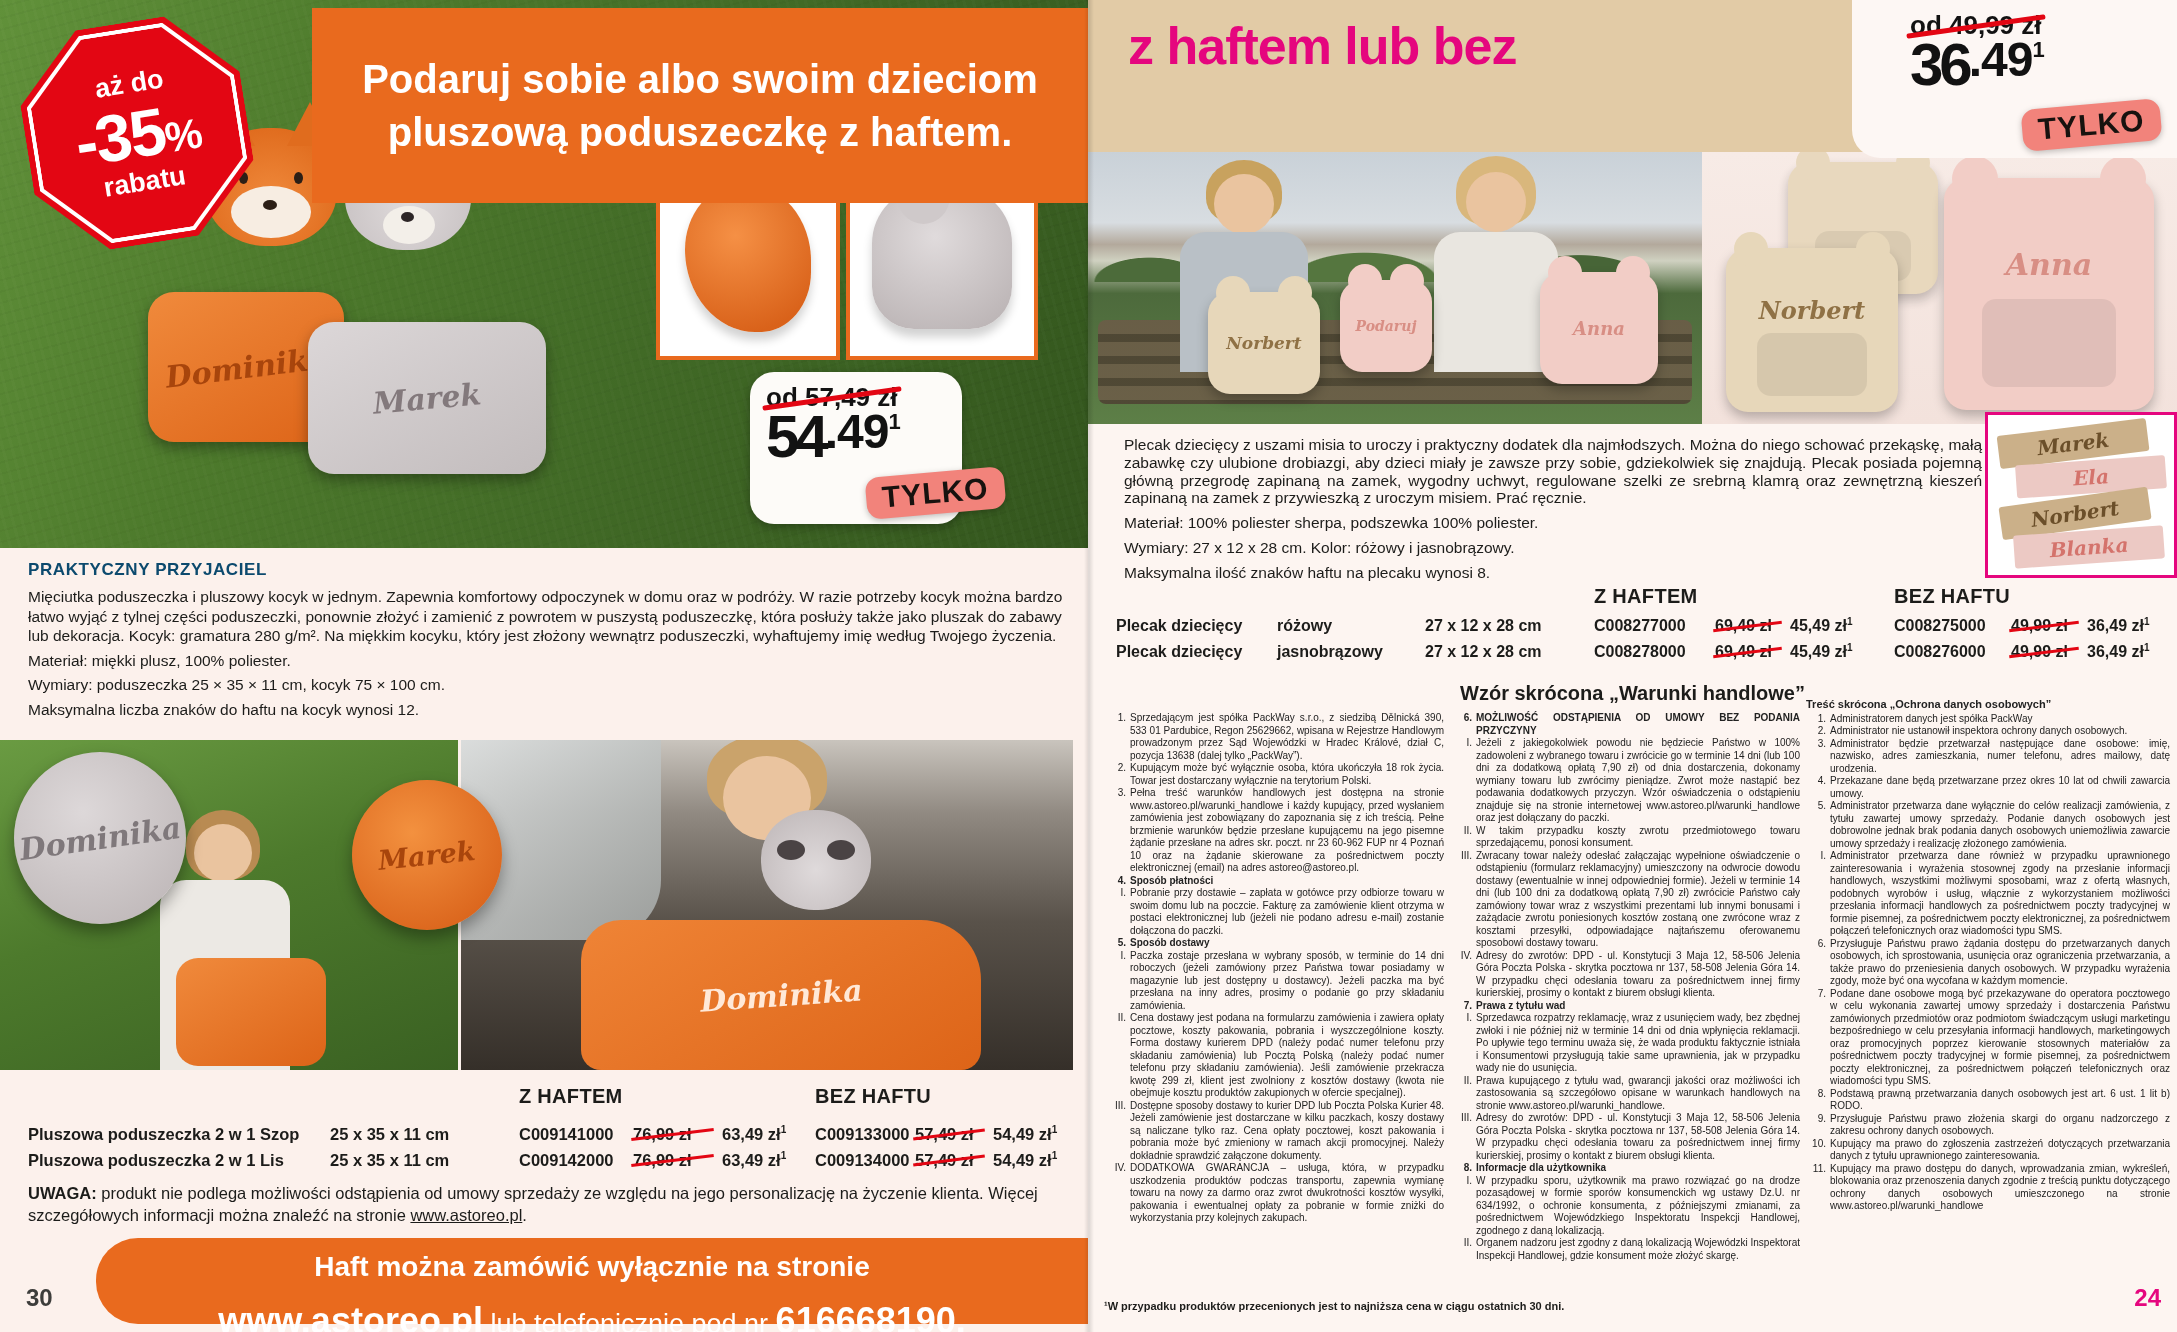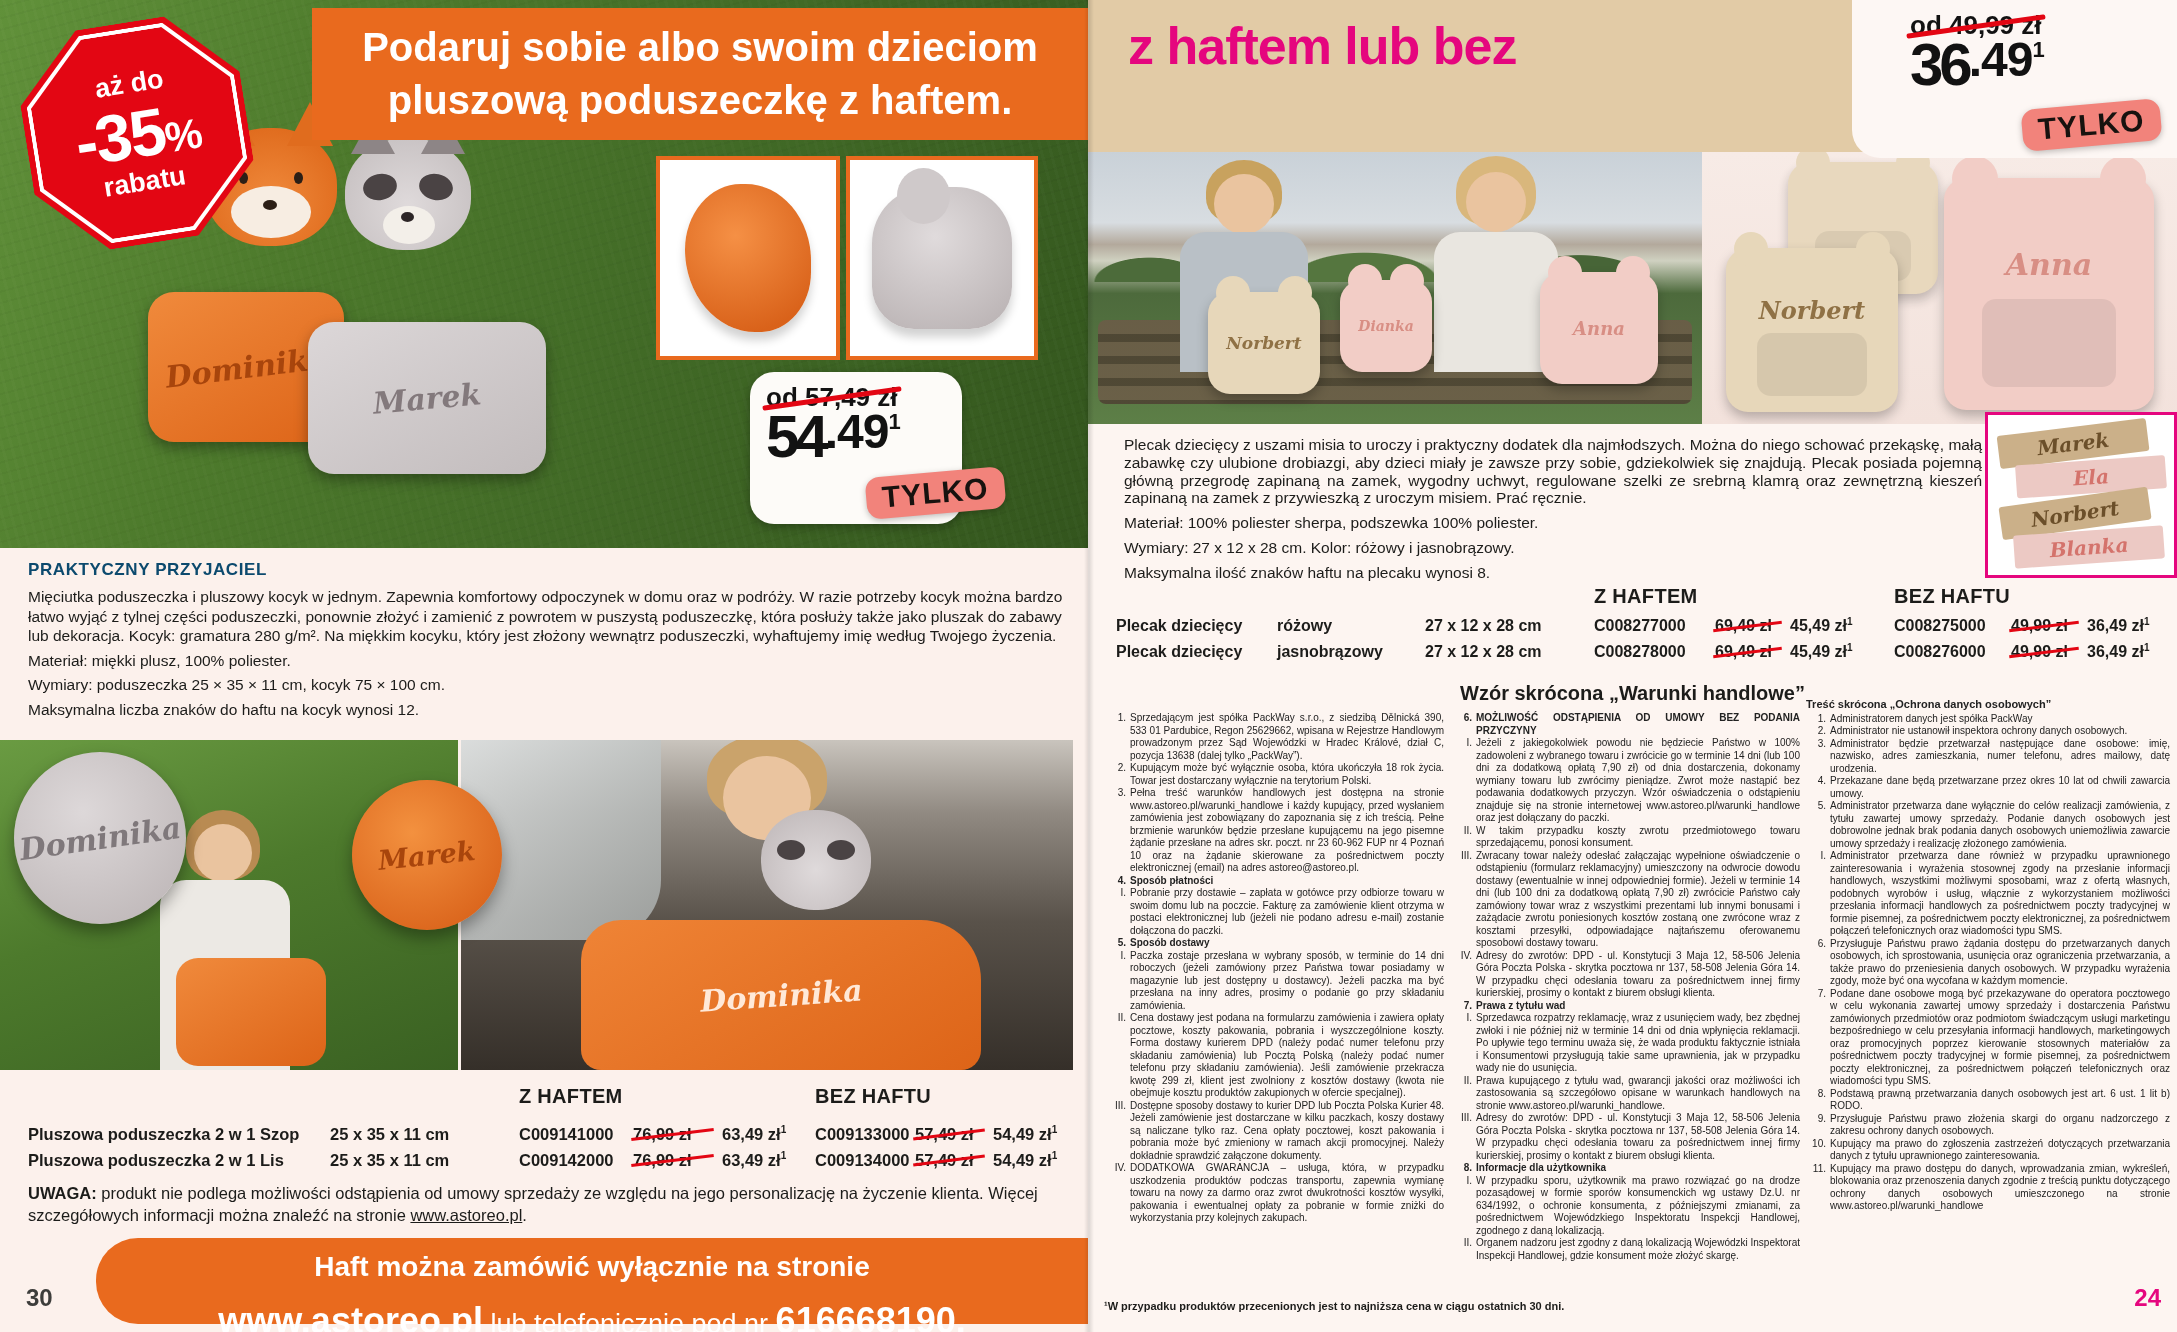--- a/index.html
+++ b/index.html
@@ -46,21 +46,21 @@
   .octagon .o1,.octagon .o2,.octagon .o3{position:absolute;clip-path:polygon(30% 0,70% 0,100% 30%,100% 70%,70% 100%,30% 100%,0 70%,0 30%);}
   .octagon .o1{inset:0;background:#e30613;}
   .octagon .o2{inset:6px;background:#fff;}
   .octagon .o3{inset:10px;background:#e30613;}
   .octagon .txt{position:absolute;inset:0;display:flex;flex-direction:column;align-items:center;justify-content:center;color:#fff;line-height:1;}
   .oct-small{font-size:27px;font-weight:700;}
   .oct-big{font-size:66px;font-weight:900;letter-spacing:-2px;margin:4px 0 2px;}
   .oct-big .pct{font-size:42px;font-weight:900;}
 
   
-  .banner-orange{position:absolute;left:312px;top:8px;width:776px;height:132px;background:#e96a1e;
+  .banner-orange{position:absolute;left:312px;top:8px;width:776px;height:195px;background:#e96a1e;
     display:flex;flex-direction:column;align-items:center;justify-content:center;color:#fff;
     font-weight:800;font-size:40px;line-height:1.32;text-align:center;}
 
   
   .inset{position:absolute;top:156px;width:184px;height:204px;background:#fff;border:4px solid #e96a1e;overflow:hidden;}
   .inset.a{left:656px;} .inset.b{left:846px;width:192px;}
   .inset .blob{position:absolute;left:14%;top:12%;width:72%;height:76%;border-radius:46% 54% 42% 58%;
     background:radial-gradient(circle at 40% 35%,#f59045,#d9621a 80%);box-shadow:0 8px 10px rgba(0,0,0,.18);}
   .inset .graywrap{position:absolute;left:12%;top:14%;width:76%;height:72%;border-radius:40% 40% 30% 30%;
     background:radial-gradient(circle at 45% 35%,#e0dbdc,#bdb6b7 85%);box-shadow:0 8px 10px rgba(0,0,0,.18);}
@@ -358,21 +358,21 @@
       <div class="kid-head" style="left:378px;top:20px;width:60px;height:60px;"></div>
       <div class="kid-body" style="left:346px;top:80px;width:124px;height:140px;background:#e9e6e0;"></div>
       <div class="bp cream" style="left:120px;top:140px;width:112px;height:102px;">
         <span class="earl"></span>
           <span class="earr"></span>
         <span class="embr" style="font-size:17px;">Norbert</span>
       </div>
       <div class="bp pinkbp" style="left:252px;top:128px;width:92px;height:92px;">
         <span class="earl"></span>
           <span class="earr"></span>
-        <span class="embr" style="font-size:14px;">Dianka</span>
+        <span class="embr" style="font-size:14px;">Podaruj</span>
       </div>
       <div class="bp pinkbp" style="left:452px;top:120px;width:118px;height:112px;">
         <span class="earl"></span>
           <span class="earr"></span>
         <span class="embr" style="font-size:18px;">Anna</span>
       </div>
     </div>
 
     <div class="r-photo-products">
       <div class="bp cream" style="left:86px;top:10px;width:150px;height:132px;opacity:.9;">

